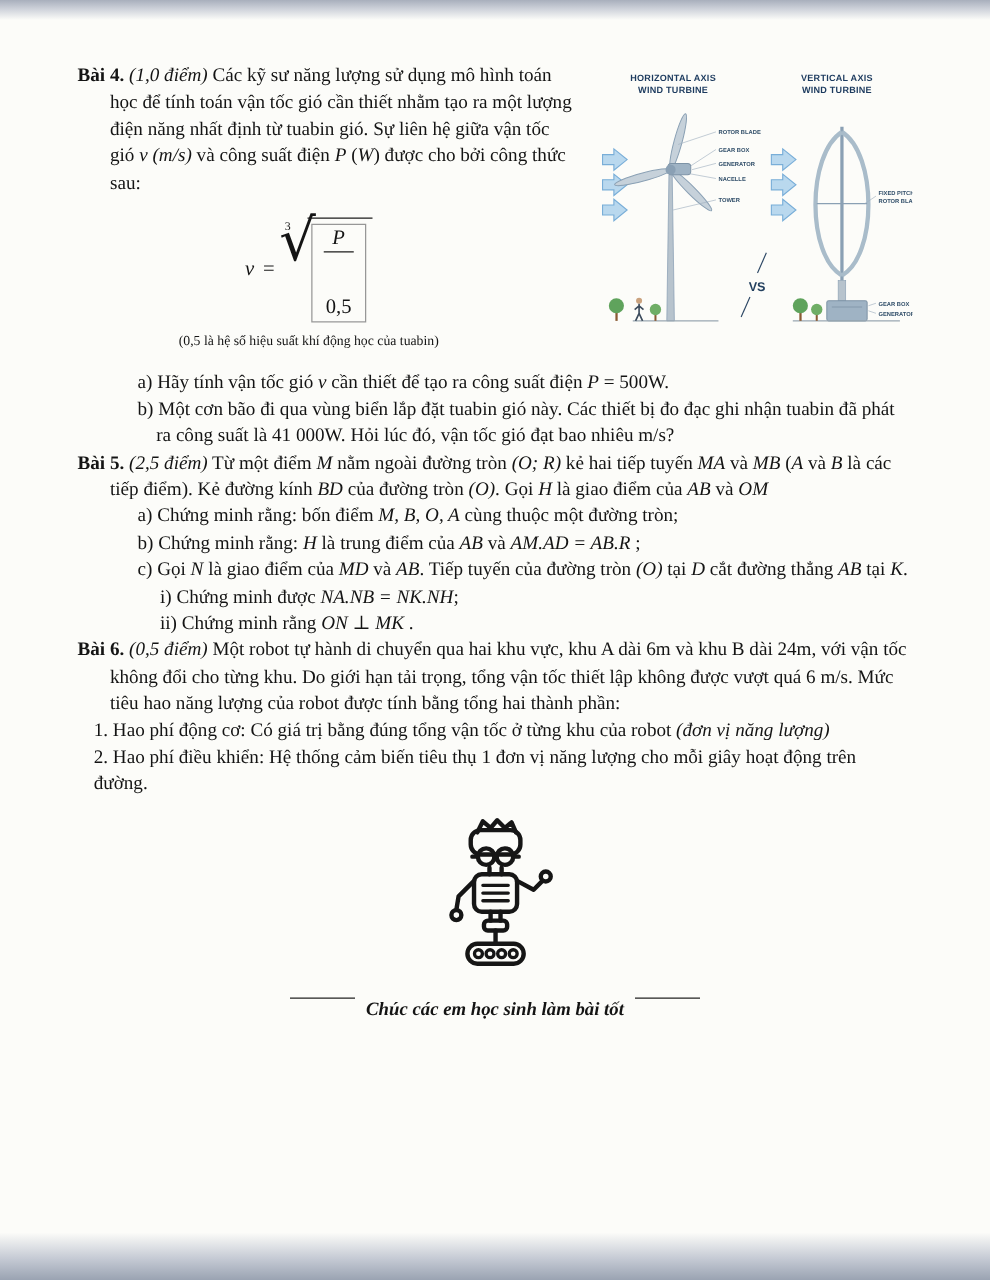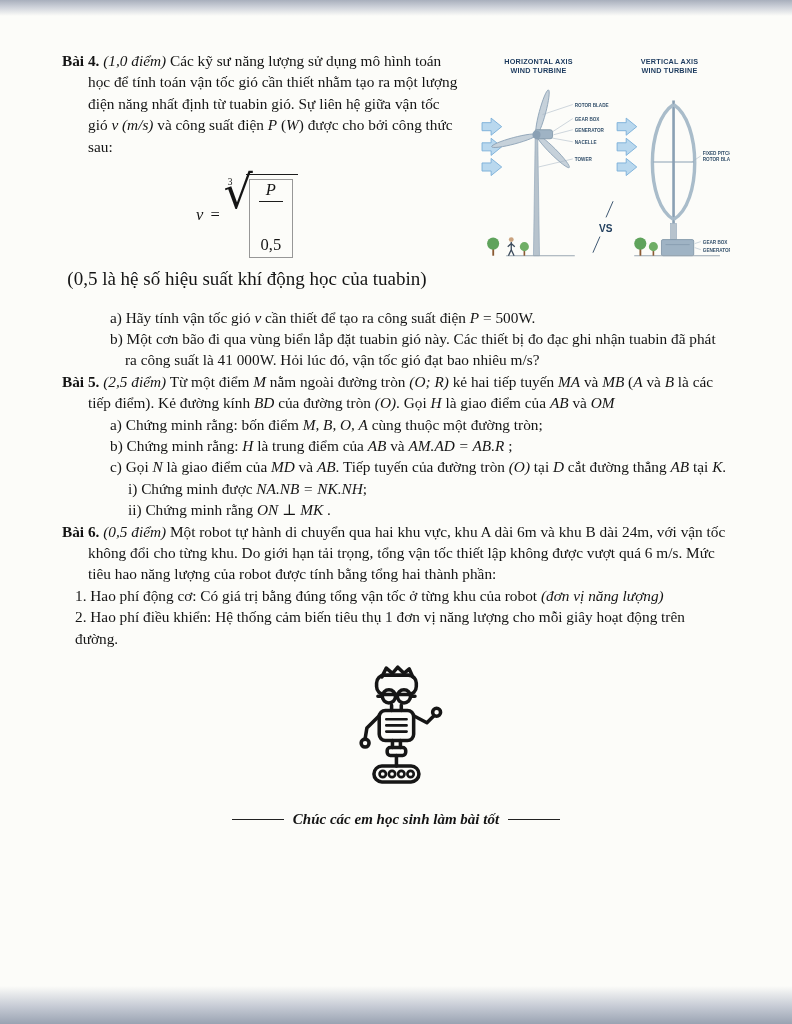--- a/index.html
+++ b/index.html
@@ -12,46 +12,46 @@
     padding:50px 62px 0 62px;
     font-family:"Liberation Serif","DejaVu Serif",serif;font-size:15.3px;line-height:1.4;color:#141414;}
   .para{margin:0;}
   .hang{padding-left:26px;text-indent:-26px;}
   .item{margin-left:48px;padding-left:15px;text-indent:-15px;}
   .subitem{margin-left:66px;padding-left:18px;text-indent:-18px;}
   .b6item{margin-left:13px;}
   .b{font-weight:700;}
   .i{font-style:italic;}
   
-  .b4-row{display:flex;align-items:flex-start;margin-bottom:14px;}
+  .b4-row{display:flex;align-items:center;margin-bottom:14px;}
   .b4-col{width:400px;flex:none;}
   .illus{flex:1;display:flex;justify-content:flex-end;margin:4px 0 0 0;}
   figure{margin:0;}
   
   .formula{display:flex;justify-content:center;align-items:center;margin:14px 30px 6px 0;font-size:16.5px;}
   .f-lhs{font-style:italic;margin-right:7px;}
   .f-eq{margin-right:8px;}
   .f-root{display:inline-flex;align-items:flex-start;}
   .f-idx{font-size:9.5px;position:relative;top:5px;margin-right:-9px;z-index:2;}
   .f-rad{font-size:46px;line-height:0.92;font-family:"DejaVu Sans",sans-serif;}
   .f-cand{border-top:1.4px solid #1c1c1c;margin-left:-7px;margin-top:3px;padding:3px 5px 0 3px;}
   .f-frac{display:inline-flex;flex-direction:column;align-items:center;border:1px solid #979797;
     padding:1px 9px 2px 9px;line-height:1.15;}
   .f-num{font-style:italic;border-bottom:1.2px solid #1c1c1c;padding:0 7px 1px 7px;text-align:center;}
   .f-den{padding-top:1px;margin-top:33px;}
-  .note{margin:8px 30px 0 0;text-align:center;font-size:19px;}
+  .note{margin:8px 30px 0 0;text-align:center;font-size:11px;}
   
   .t-title{font-family:"Liberation Sans","DejaVu Sans",sans-serif;font-size:7.2px;font-weight:bold;
     fill:#1c3a5e;text-anchor:middle;letter-spacing:.2px;}
   .t-label{font-family:"Liberation Sans","DejaVu Sans",sans-serif;font-size:4.6px;font-weight:600;fill:#33506b;}
   .t-vs{font-family:"Liberation Sans","DejaVu Sans",sans-serif;font-size:10px;font-weight:bold;fill:#23405f;}
   
   .robot{display:flex;justify-content:center;margin:12px 0 4px 0;}
   
-  .footer{display:flex;align-items:center;justify-content:center;gap:9px;margin-top:20px;padding-bottom:16px;}
+  .footer{display:flex;justify-content:center;gap:9px;margin-top:20px;padding-bottom:16px;}
   .f-rule{width:52px;border-top:1.4px solid #222;height:0;}
   .f-text{font-weight:bold;font-style:italic;font-size:15px;}
 </style>
 </head>
 <body>
 
 <div class="page">
 
   <section class="b4-row">
     <div class="b4-col">

